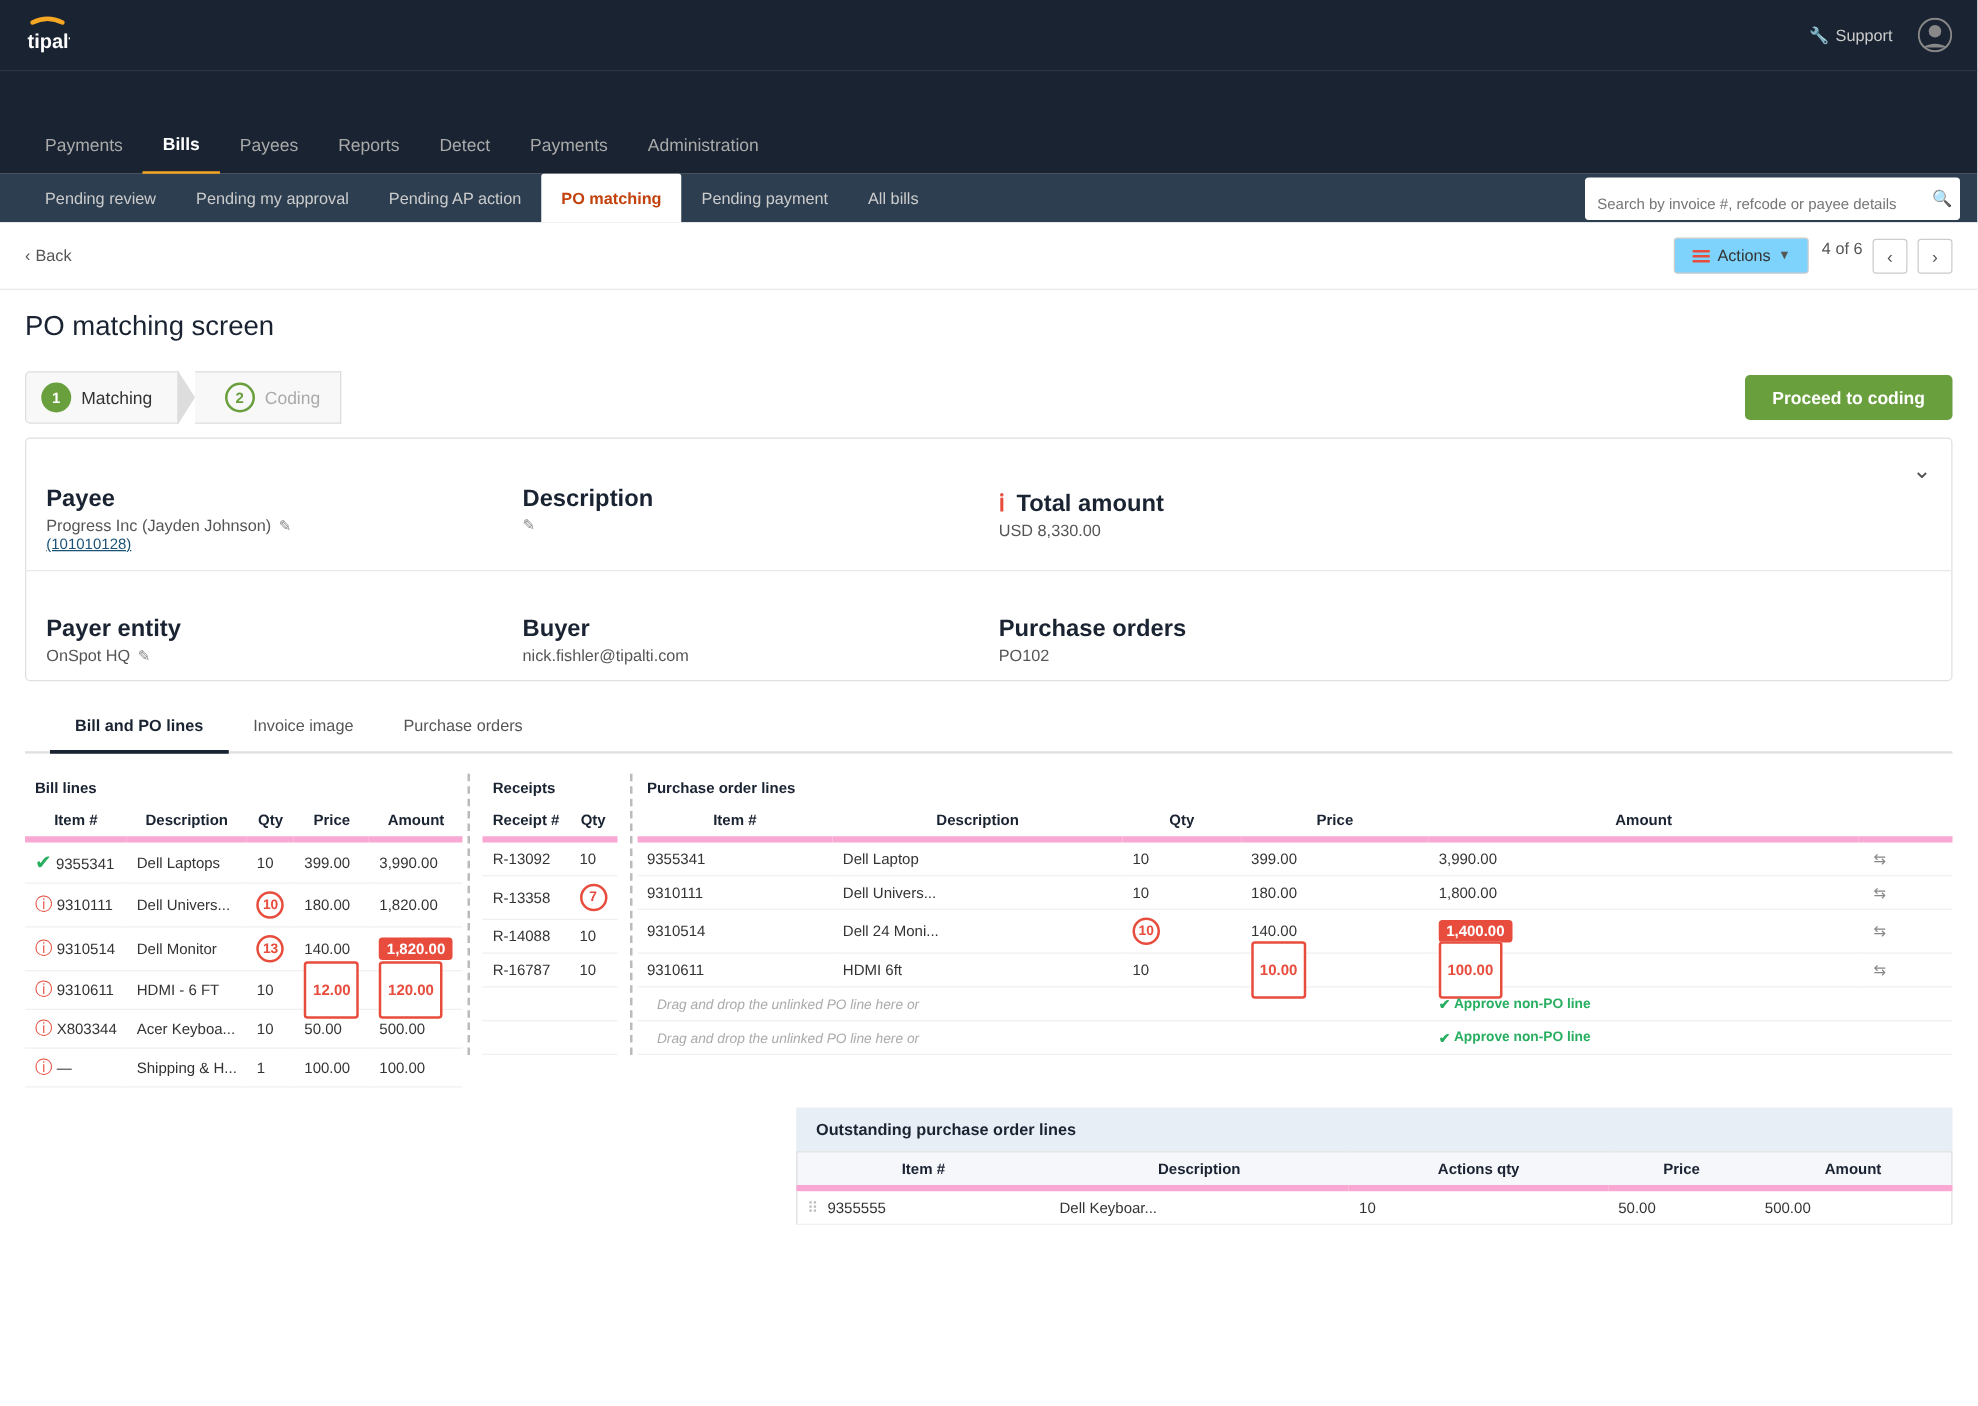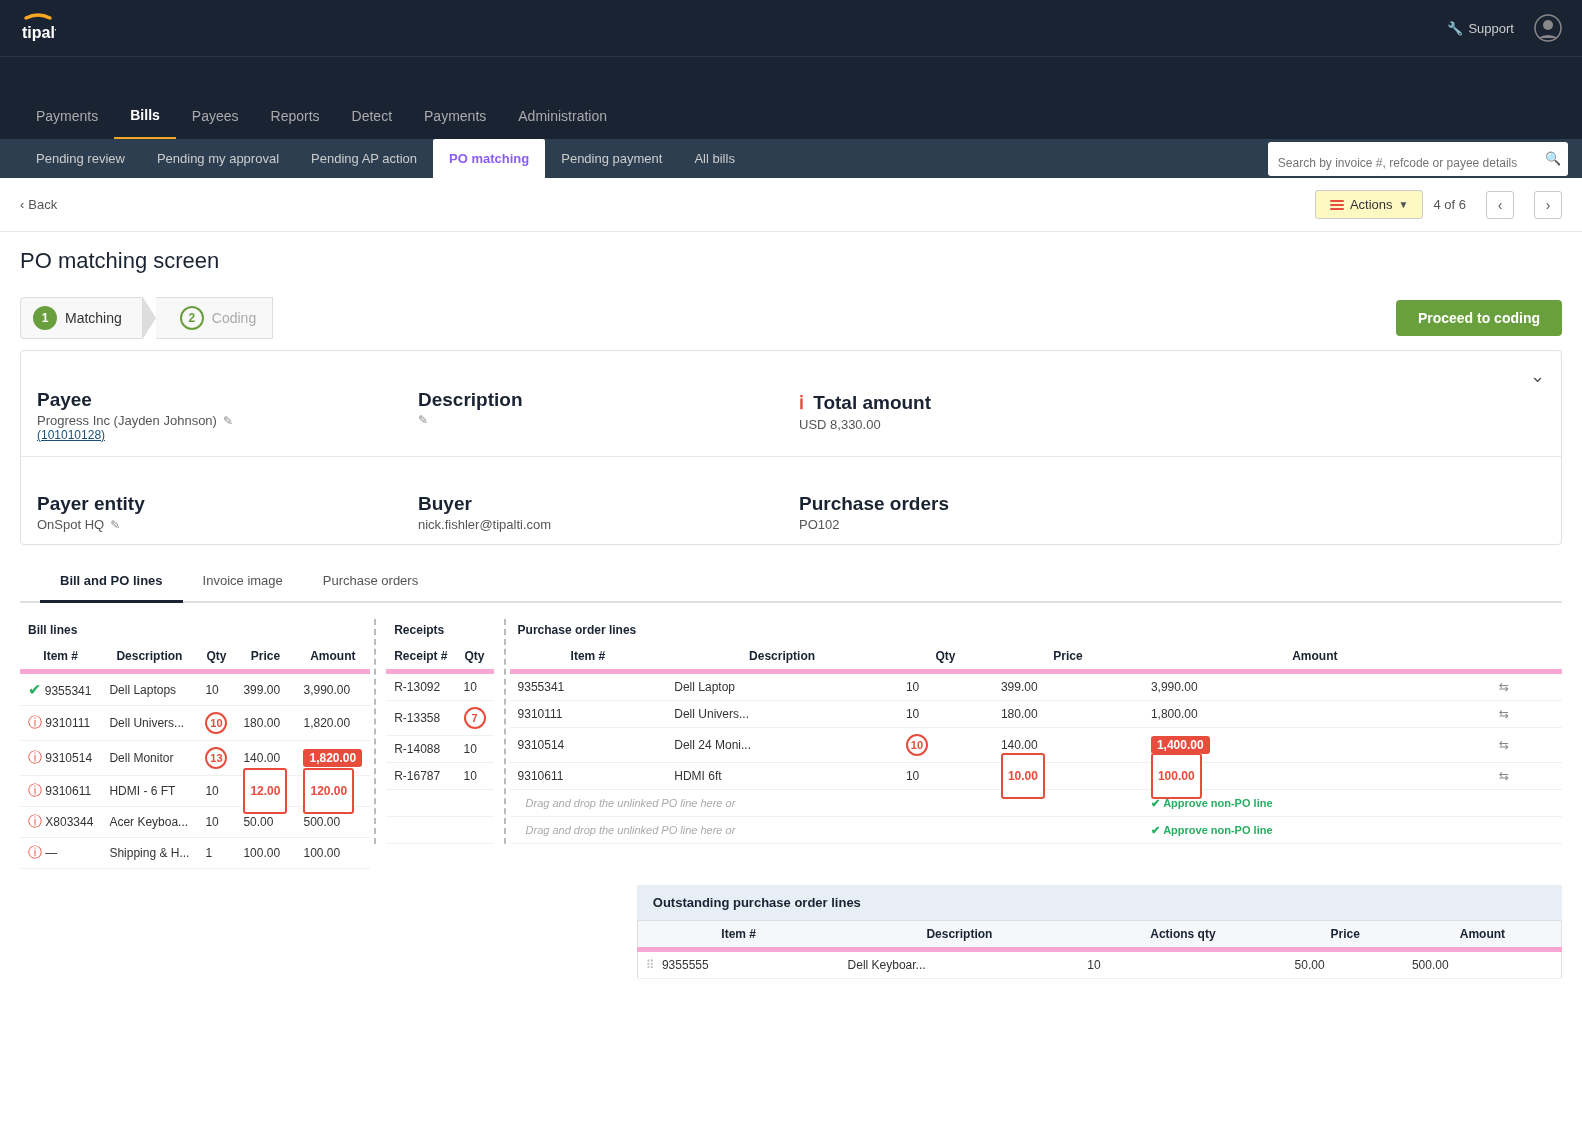--- a/index.html
+++ b/index.html
@@ -12,34 +12,34 @@
     .top-nav-right span { cursor: pointer; display: flex; align-items: center; gap: 5px; }
 
     
     .main-nav { background: #1a2332; display: flex; align-items: center; padding: 0 20px; border-top: 1px solid #2a3444; }
     .main-nav-item { color: #aaa; padding: 14px 16px; cursor: pointer; font-size: 14px; text-decoration: none; display: inline-block; margin-top: 36px; }
     .main-nav-item.active { color: #fff; border-bottom: 2px solid #f5a623; font-weight: 600; }
 
     
     .sub-nav { background: #2c3e50; display: flex; align-items: center; padding: 0 20px; }
     .sub-nav-item { color: #ccc; padding: 12px 16px; cursor: pointer; font-size: 13px; white-space: nowrap; }
-    .sub-nav-item.active { background: #fff; color: #8b5cf6; font-weight: 600; border-radius: 2px 2px 0 0; }
+    .sub-nav-item.active { background: #fff; color: #c2410c; font-weight: 600; border-radius: 2px 2px 0 0; }
     .sub-nav-search { margin-left: auto; display: flex; align-items: center; }
     .sub-nav-search input { background: #fff; border: none; padding: 6px 12px; border-radius: 3px; font-size: 12px; width: 280px; outline: none; }
     .search-icon { margin-left: -24px; color: #888; font-size: 13px; }
 
     
     .page-content { background: #fff; min-height: calc(100vh - 130px); padding: 0; }
 
     
     .back-bar { display: flex; align-items: center; justify-content: space-between; padding: 12px 20px; border-bottom: 1px solid #e8e8e8; background: #fff; }
     .back-link { color: #555; cursor: pointer; font-size: 13px; display: flex; align-items: center; gap: 4px; }
     .back-bar-right { display: flex; align-items: center; gap: 10px; }
-    .actions-btn { border: 1px solid #ccc; background: #fef9c3; padding: 6px 14px; border-radius: 3px; cursor: pointer; font-size: 13px; display: flex; align-items: center; gap: 6px; color: #333; }
-    .pagination-info { font-size: 13px; color: #555; display: flex; align-items: center; gap: 20px; }
+    .actions-btn { border: 1px solid #ccc; background: #7dd3fc; padding: 6px 14px; border-radius: 3px; cursor: pointer; font-size: 13px; display: flex; align-items: center; gap: 6px; color: #333; }
+    .pagination-info { font-size: 13px; color: #555; display: flex; gap: 8px; }
     .page-nav-btn { background: none; border: 1px solid #ccc; width: 28px; height: 28px; border-radius: 3px; cursor: pointer; font-size: 14px; display: flex; align-items: center; justify-content: center; color: #555; }
 
     
     .page-title-section { padding: 16px 20px 12px; }
     .page-title { font-size: 22px; font-weight: 400; color: #1a2332; }
 
     
     .steps-row { display: flex; align-items: center; justify-content: space-between; padding: 10px 20px; }
     .steps { display: flex; align-items: center; }
     .step { display: flex; align-items: center; gap: 8px; padding: 8px 20px 8px 12px; background: #f8f8f8; border: 1px solid #ddd; cursor: pointer; }

